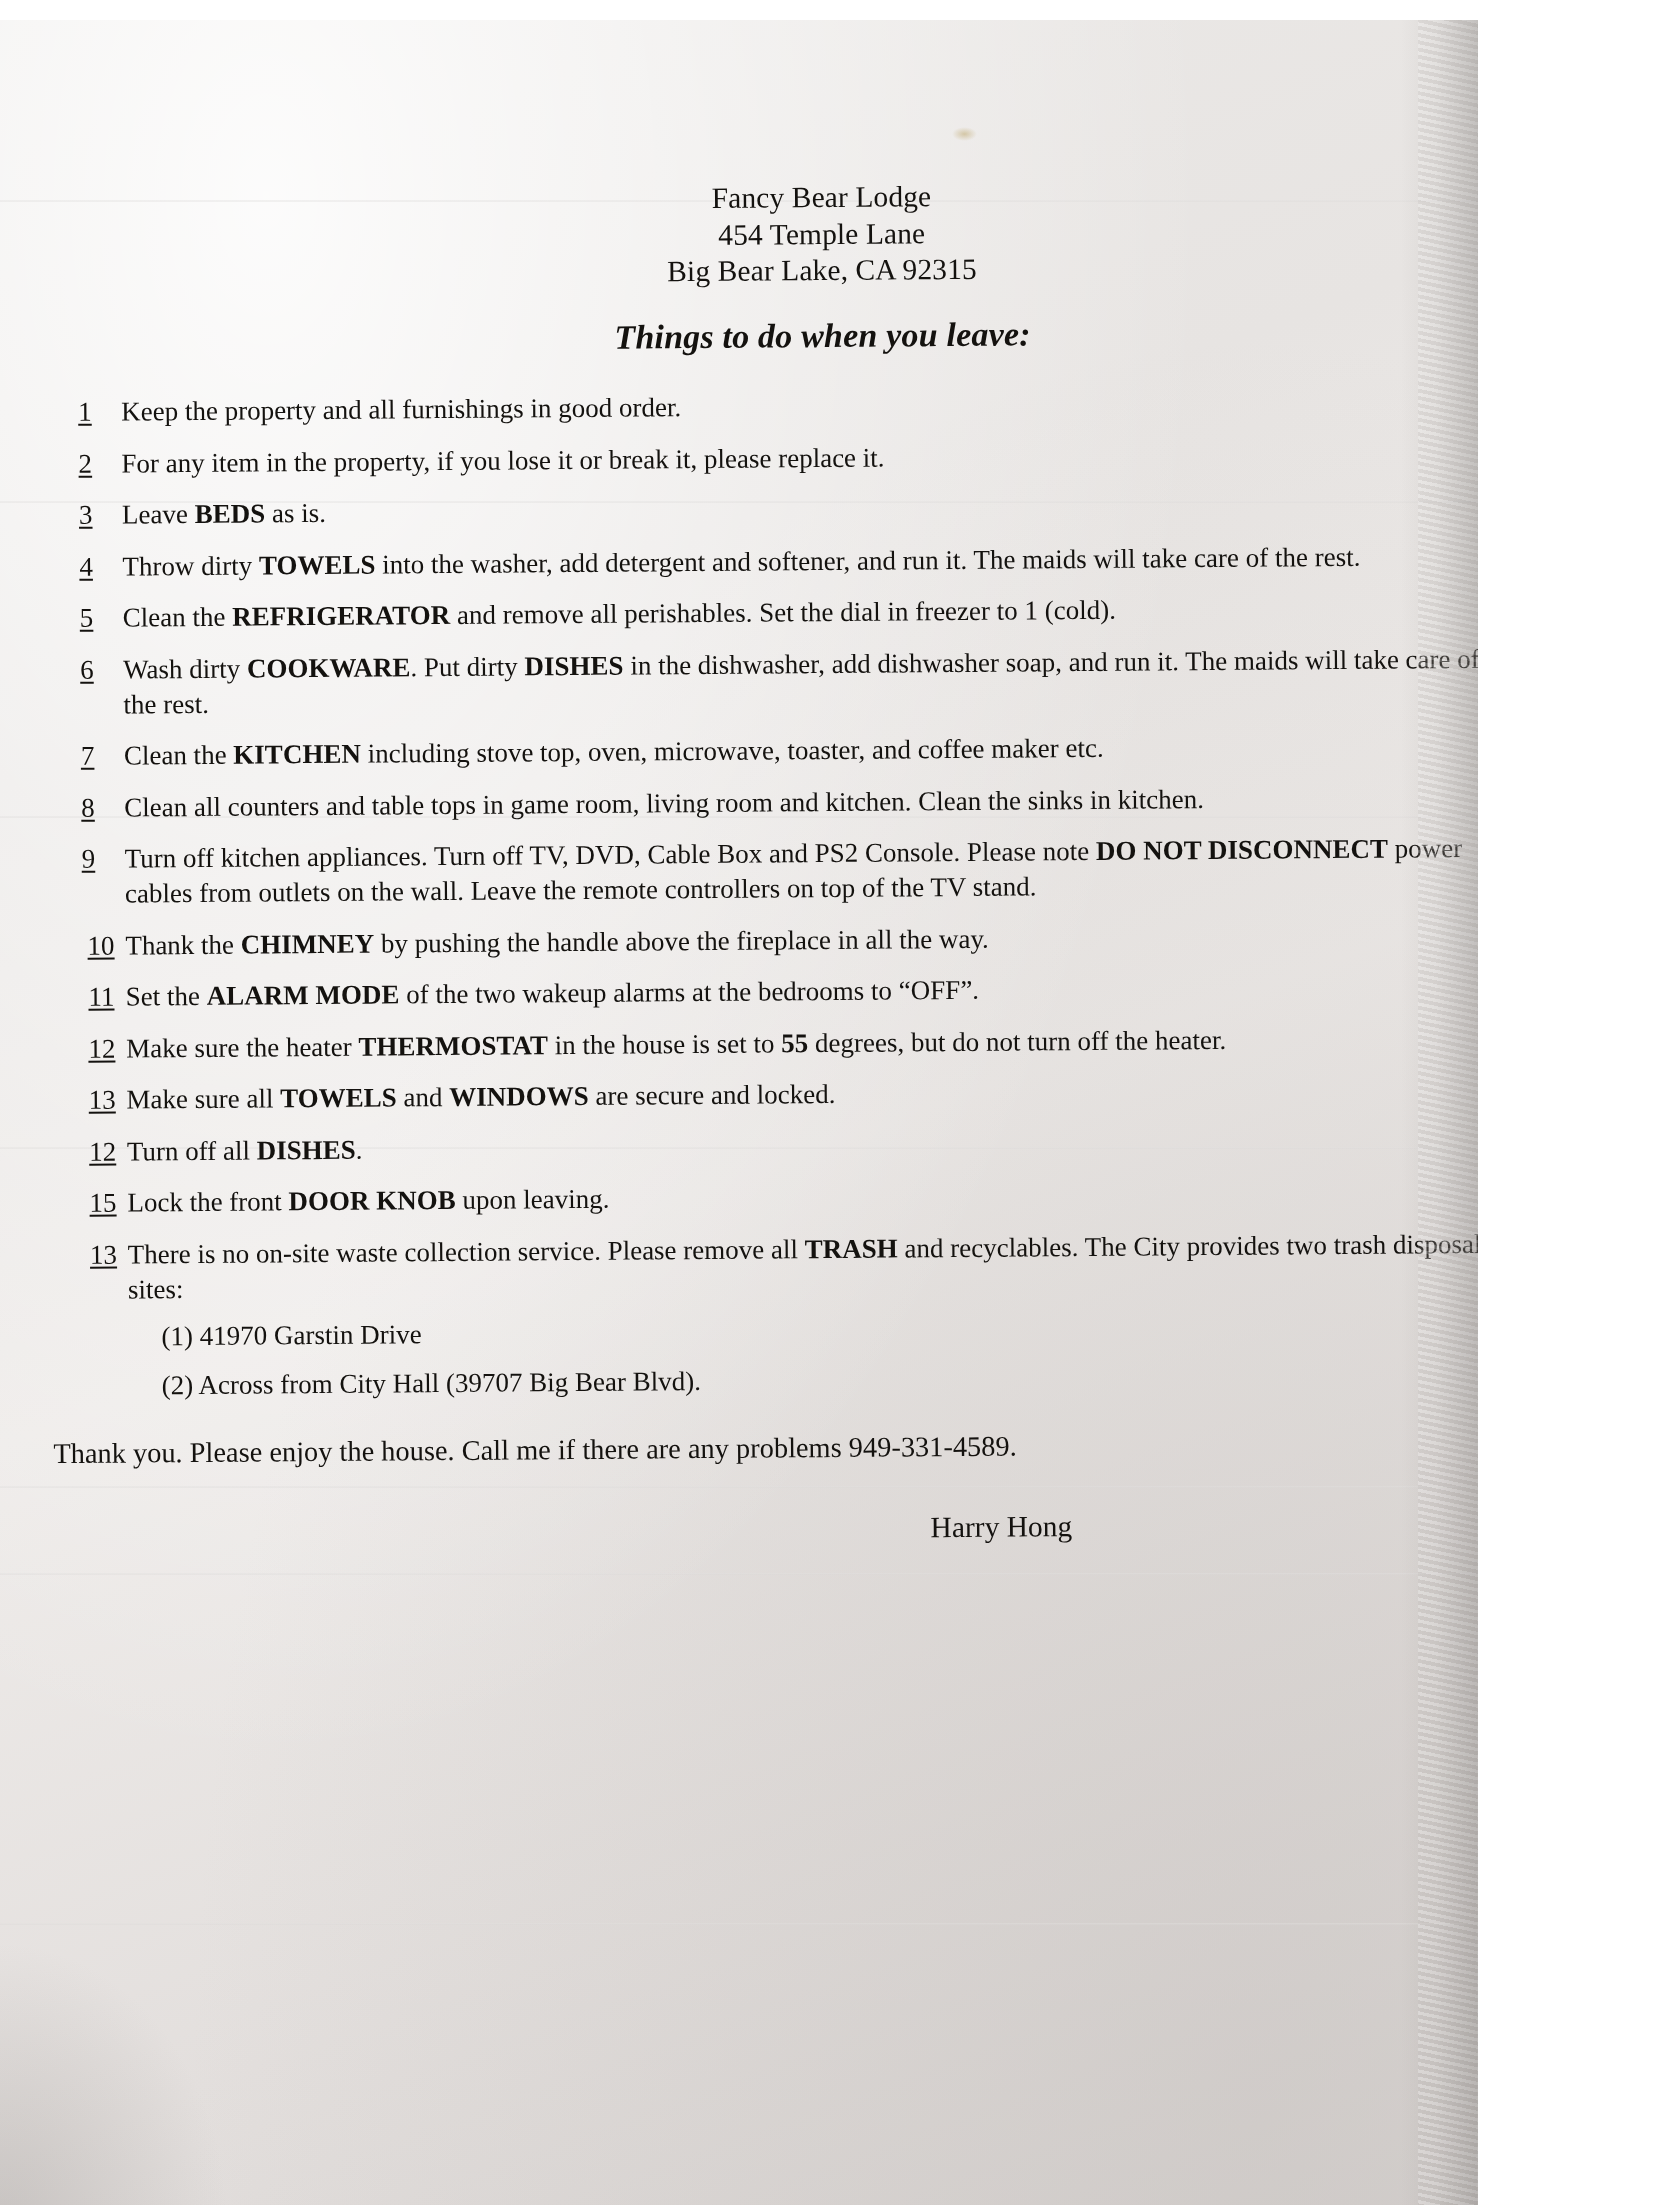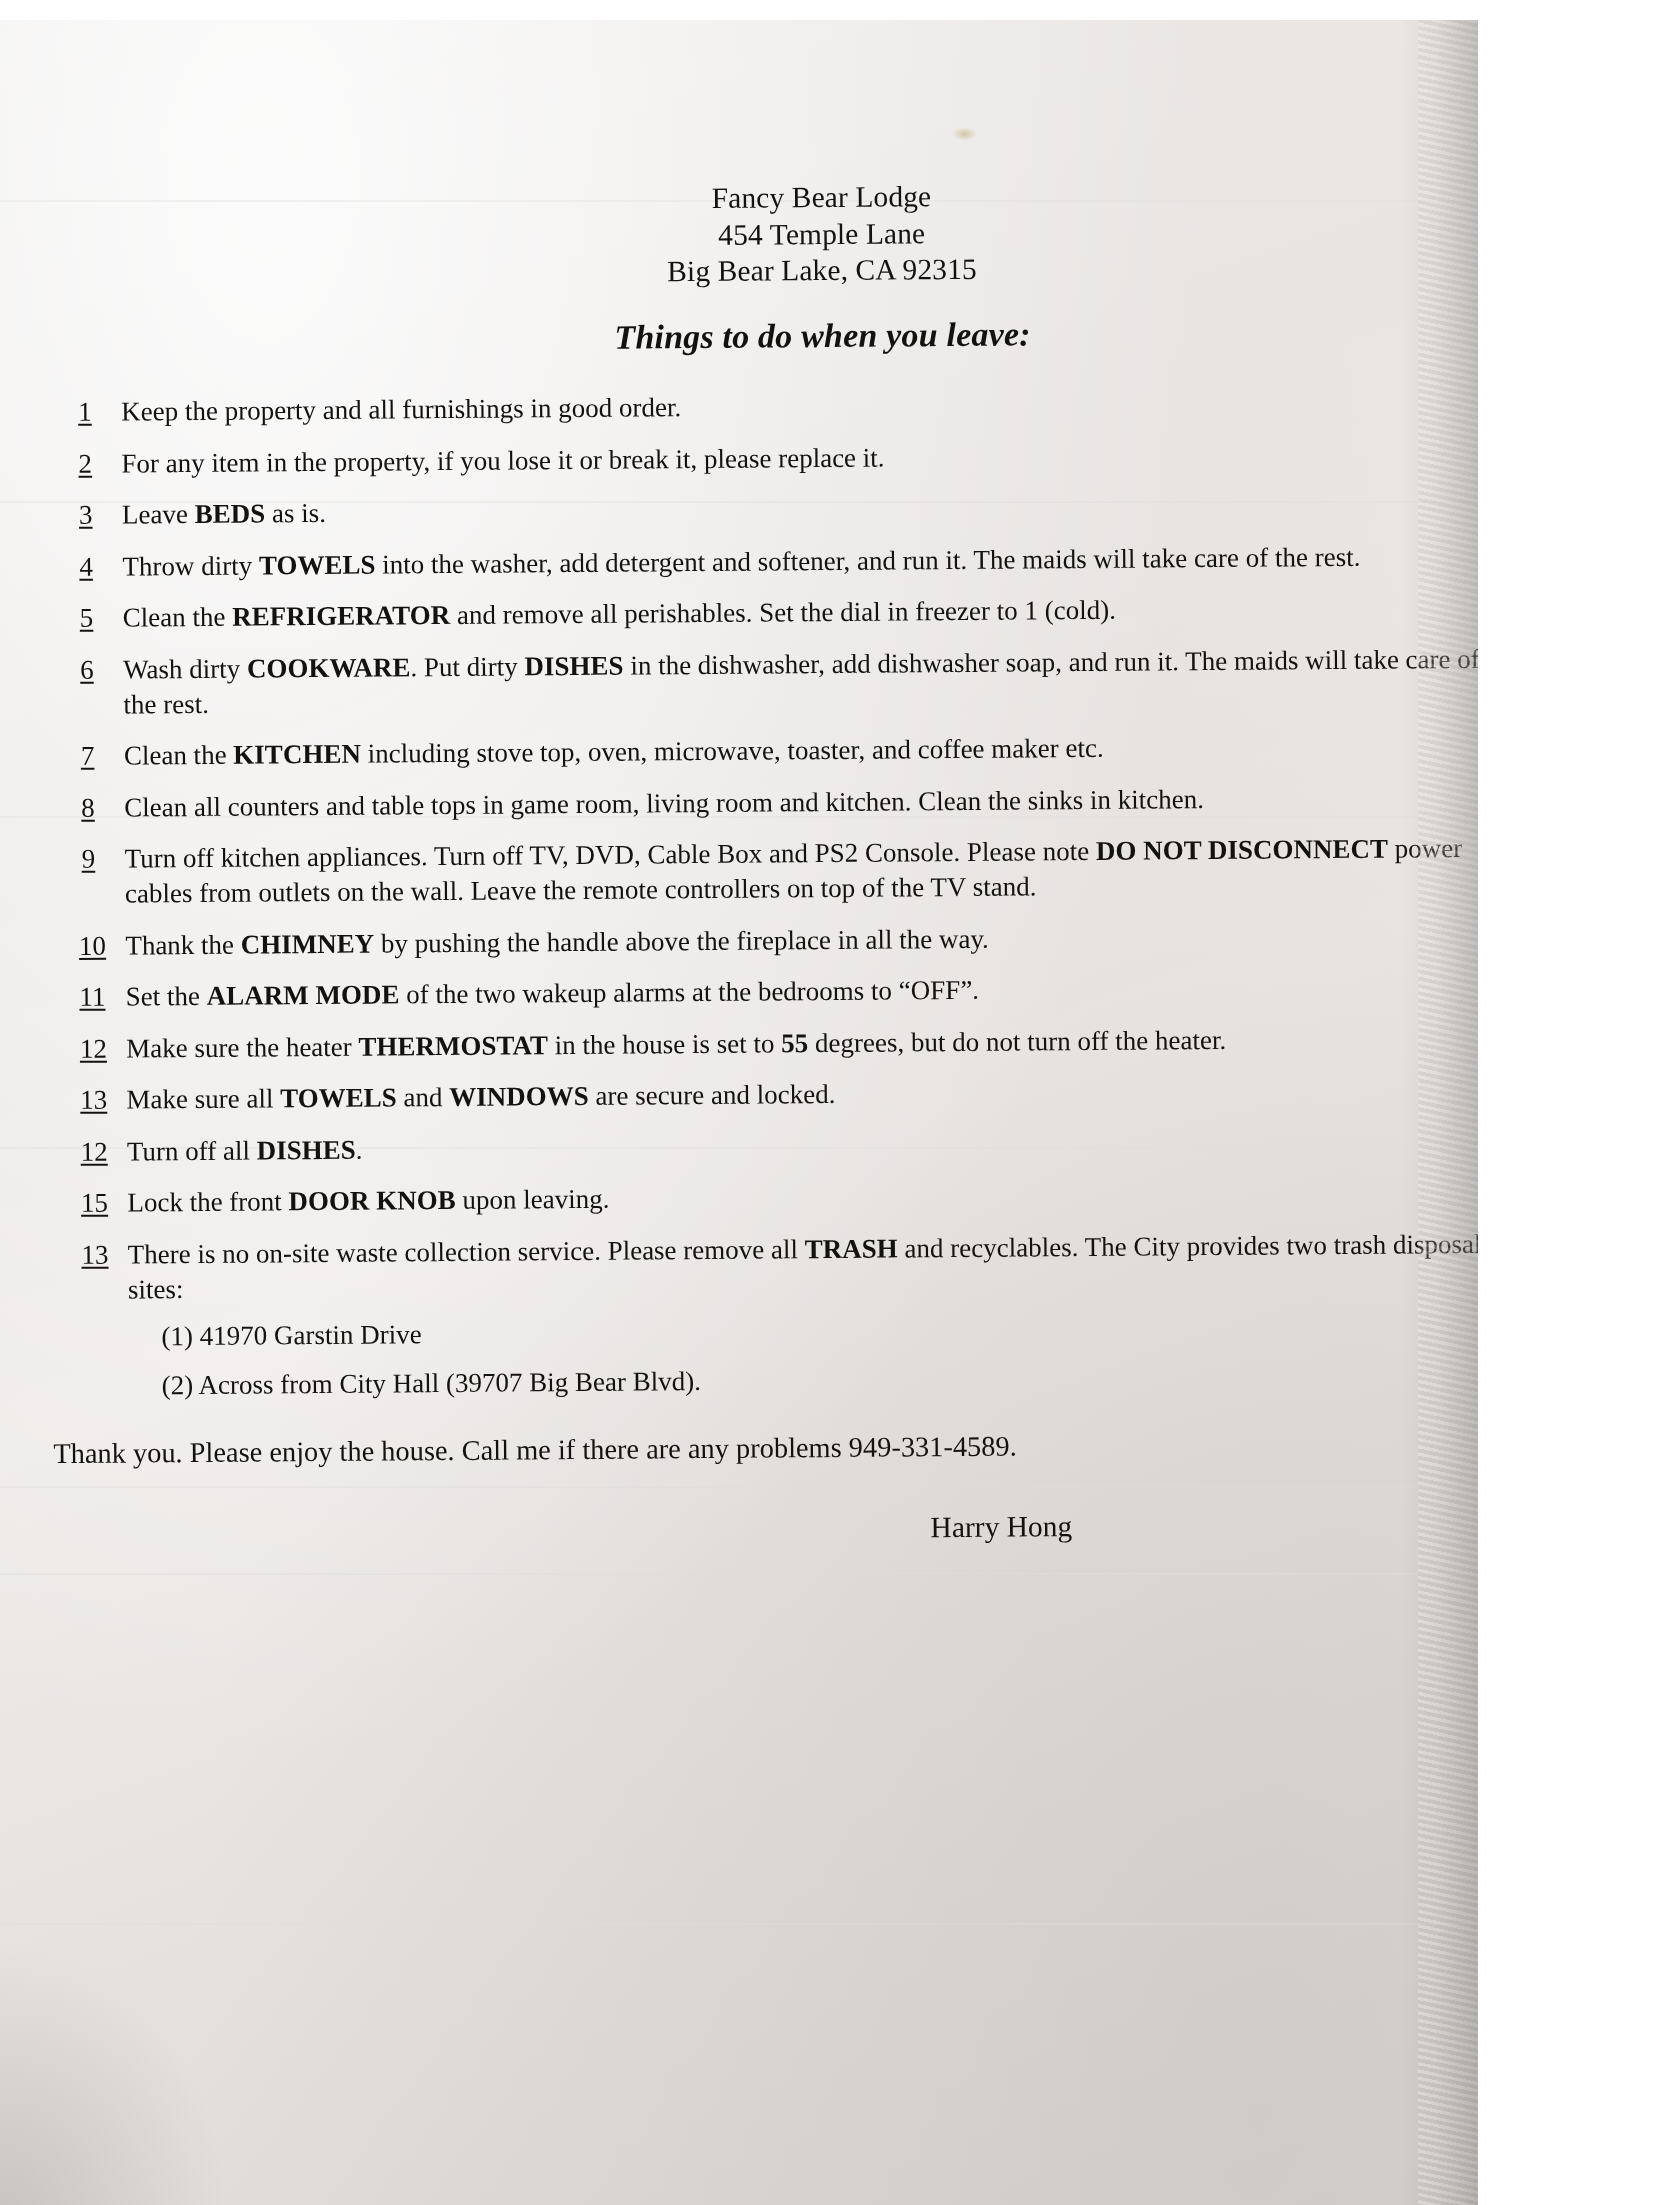--- a/index.html
+++ b/index.html
@@ -141,21 +141,21 @@
   }
   ol.items > li .num {
     position: absolute;
     left: 0;
     top: 0;
     width: 38px;
     text-align: left;
     text-decoration: underline;
     text-underline-offset: 2.7px;
   }
-  ol.items > li .num.wide { left: -3.3px; width: 44px; }
+  ol.items > li .num.wide { left: -3.3px; width: 44px; text-align: center; }
 
   b { font-weight: bold; }
 
   .sublist {
     list-style: none;
     margin: 12px 0 0 0;
     padding: 0 0 0 33px;
   }
   .sublist li {
     font-size: 27px;

